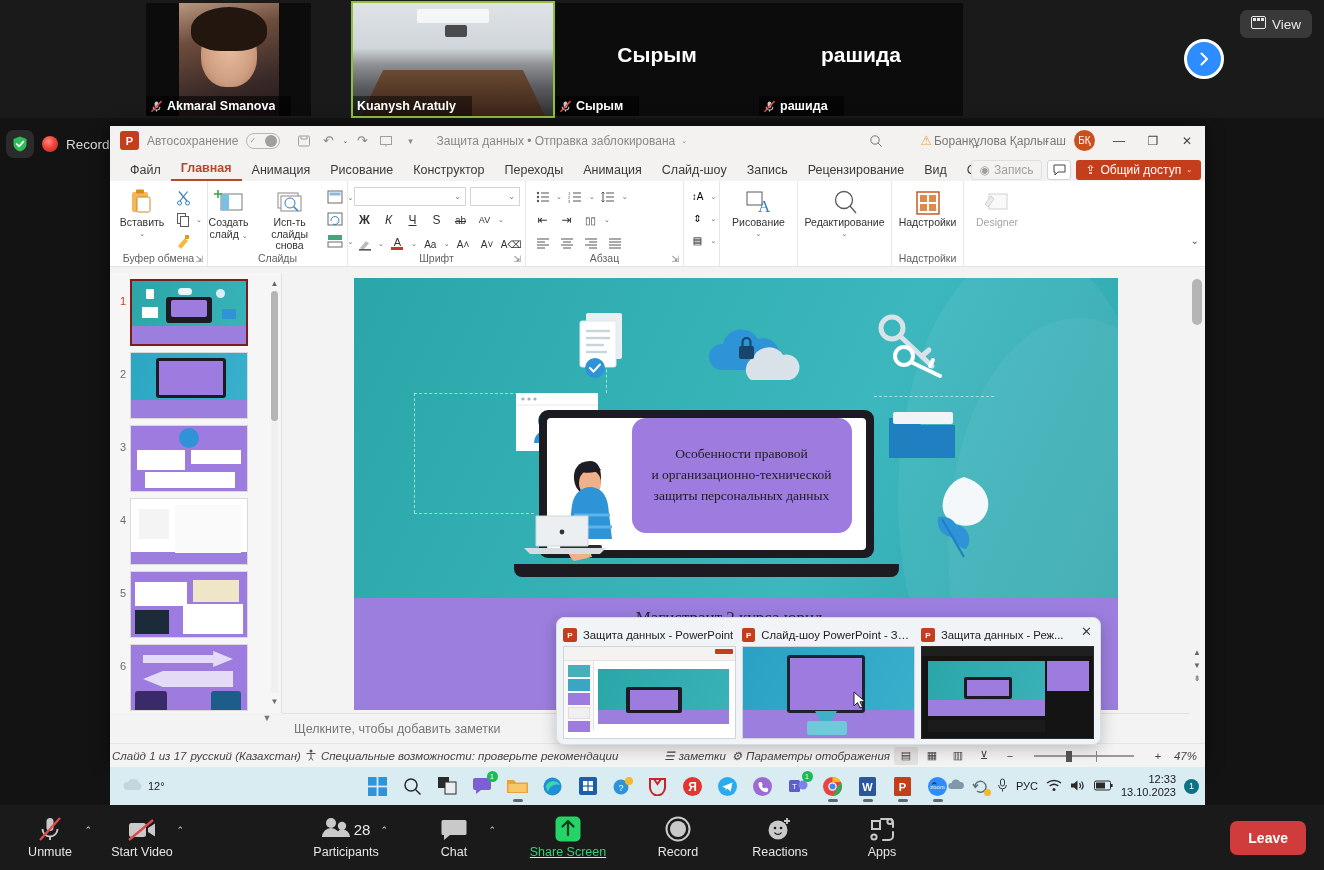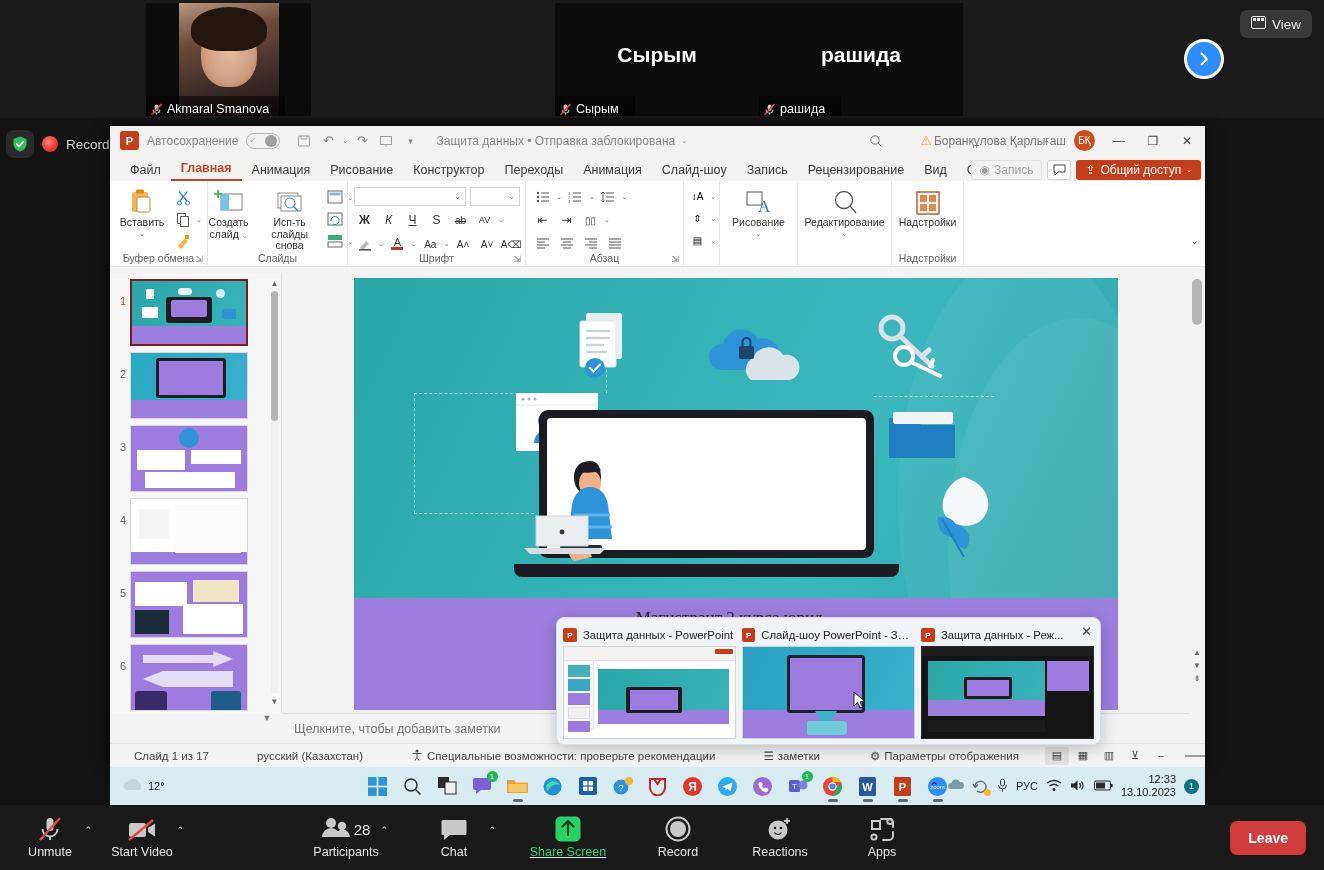--- a/index.html
+++ b/index.html
@@ -15,25 +15,26 @@
   .zoom-strip {
     position: absolute; left: 0; top: 0; width: 1324px; height: 118px;
     background: #1a1a1a;
   }
   .tile {
     position: absolute; top: 3px; height: 113px;
     background: #0c0c0c; overflow: hidden;
   }
   .tile .namebar {
     position: absolute; left: 0; bottom: 0; height: 20px;
-    display: flex; align-items: flex-end; gap: 4px;
+    display: flex; align-items: center; gap: 4px;
     padding: 0 16px 0 4px;
     background: rgba(0,0,0,0.55);
     color: #ffffff; font-size: 12.5px; white-space: nowrap;
     max-width: 100%;
+    font-weight: bold;
   }
   .tile .namebar .nm { overflow: hidden; text-overflow: ellipsis; }
   .muteicon { width: 13px; height: 13px; flex: 0 0 13px; position: relative; display:inline-block;}
   .muteicon svg { display:block; }
   .tile-self { border: 2px solid #8fbf3f; }
   .avatar-photo {
     position:absolute; left:50%; top:0; transform: translateX(-50%);
     width: 100px; height: 113px;
     background: linear-gradient(165deg,#b79880 0%, #6e4d3c 30%, #3a2a28 70%, #211816 100%);
   }
@@ -213,21 +214,21 @@
   .cs-arrows { position:absolute; left:2px; bottom:30px; width:12px; color:#666; font-size:8px; text-align:center;}
 
   .notes { position:absolute; left:172px; right:16px; bottom:0; height:30px;
      border-top:1px solid #e0e0e0; display:flex; align-items:center; padding-left:12px;
      color:#777; font-size:12.5px; background:#f3f3f3;}
   .notes-handle { position:absolute; left:148px; bottom:18px; width:18px; height:14px;
      color:#777; font-size:9px; display:flex;align-items:center;justify-content:center;}
 
   .statusbar { position:absolute; left:0; right:0; bottom:0; height:24px; background:#f3f3f3;
      display:flex; align-items:center; font-size:11.5px; color:#444; border-top:1px solid #e5e5e5; }
-  .sb-item { padding: 0 24px; white-space:nowrap; display:flex; align-items:center; gap:4px;}
+  .sb-item { padding: 0 2px; white-space:nowrap; display:flex; align-items:center; gap:4px;font-style:italic;}
   .sb-right { margin-left:auto; display:flex; align-items:center; gap:2px; padding-right:6px;}
   .viewbtn { width:24px;height:18px;display:flex;align-items:center;justify-content:center;color:#444;font-size:11px;}
   .viewbtn.active{ background:#e3e1df; border-radius:2px;}
   .zoomslider{ display:flex;align-items:center;gap:0; width:120px; position:relative; height:16px;}
   .zs-line{ position:absolute; left:10px; right:10px; top:7px; height:2px; background:#9a9a9a;}
   .zs-knob{ position:absolute; left:42px; top:3px; width:6px; height:11px; background:#555;}
   .zs-mid{ position:absolute; left:72px; top:3px; width:1px; height:11px; background:#888;}
 
   
   .preview {
@@ -280,20 +281,31 @@
               <rect x="5" y="1.5" width="4" height="7" rx="2" fill="#c8c8c8"></rect>
               <path d="M3.4 7.2a3.6 3.6 0 0 0 7.2 0" stroke="#c8c8c8" stroke-width="1.1" fill="none"></path>
               <line x1="7" y1="10.6" x2="7" y2="12.5" stroke="#c8c8c8" stroke-width="1.1"></line>
               <line x1="1.6" y1="12.6" x2="12.4" y2="1.2" stroke="#e04a4a" stroke-width="1.6"></line>
             </svg>
         </span>
         <span class="nm">Akmaral Smanova</span>
       </div>
     </div>
 
+    <div class="tile tile-self" style="left:351px;width:204px;top:1px;height:117px;">
+      <div class="room-photo">
+        <div class="ceiling"></div>
+          <div class="proj"></div>
+        <div class="desks"></div>
+
+      </div>
+      <div class="namebar" style="background:rgba(0,0,0,0.45)">
+        <span class="nm">Kuanysh Aratuly</span>
+      </div>
+    </div>
 
     <div class="tile tile-name-only" style="left:555px;width:204px;">
       <span class="bigname">Сырым</span>
       <div class="namebar">
         <span class="muteicon">
           <svg viewBox="0 0 14 14" width="13" height="13">
               <rect x="5" y="1.5" width="4" height="7" rx="2" fill="#c8c8c8"></rect>
               <path d="M3.4 7.2a3.6 3.6 0 0 0 7.2 0" stroke="#c8c8c8" stroke-width="1.1" fill="none"></path>
               <line x1="7" y1="10.6" x2="7" y2="12.5" stroke="#c8c8c8" stroke-width="1.1"></line>
               <line x1="1.6" y1="12.6" x2="12.4" y2="1.2" stroke="#e04a4a" stroke-width="1.6"></line>
@@ -706,20 +718,33 @@
                   <rect x="5" y="14" width="7" height="7" fill="#e08a4a"></rect>
                   <rect x="14" y="14" width="7" height="7" fill="#e08a4a"></rect>
                 </svg>
             </div>
             <div class="bl">Надстройки</div>
           </div>
         </div>
         <div class="glabel">Надстройки</div>
       </div>
 
+      <div class="rgroup" style="width:66px;border-right:none;">
+        <div class="rg-body">
+          <div class="bigbtn" style="width:58px;opacity:.45;">
+            <div class="bi">
+              <svg width="28" height="26" viewBox="0 0 28 26">
+                  <rect x="6" y="4" width="18" height="15" stroke="#9a9a9a" fill="#f3f3f3"></rect>
+                  <path d="M2 14 l6 -8 3 3 -6 8 z" fill="#d6d6d6" stroke="#9a9a9a"></path>
+                </svg>
+            </div>
+            <div class="bl">Designer</div>
+          </div>
+        </div>
+      </div>
 
       <div class="ribbon-collapse">⌄</div>
     </div>
 
     <div class="work">
 
       <div class="thumbs">
 
         <div class="thumb-row sel">
           <div class="thumb-num">1</div>
@@ -886,20 +911,27 @@
               <rect x="6" y="92" width="42" height="4" rx="2" fill="#2a2a33"></rect>
             </svg>
           </div>
 
           <svg style="position:absolute;left:170px;top:232px;" width="82" height="46" viewBox="0 0 82 46">
             <path d="M12 6 h52 v30 H12 z" fill="#eceff1" stroke="#cfd6da"></path>
             <circle cx="38" cy="22" r="2.4" fill="#333"></circle>
             <path d="M0 38 h82 l-6 6 H6 z" fill="#d7dde1"></path>
           </svg>
 
+          <div class="titlebox">
+            <div class="t">
+              <div>Особенности правовой</div>
+              <div>и организационно-технической</div>
+              <div>защиты персональных данных</div>
+            </div>
+          </div>
 
           <div class="footer"></div>
           <div class="footer-text">
             <div>Магистрант 2 курса юрид...</div>
             <div>Кабулова С...</div>
           </div>
         </div>
       </div>
 
       <div class="canvas-scroll">

